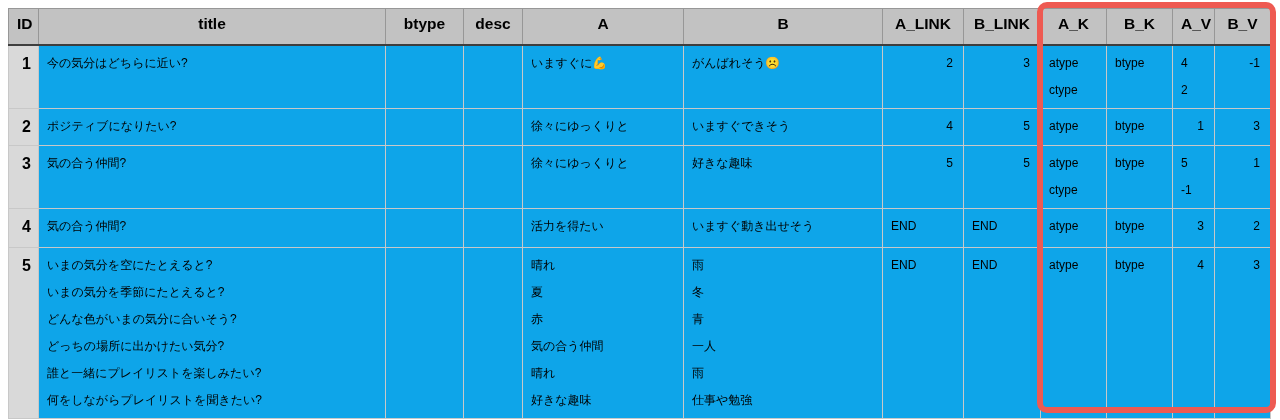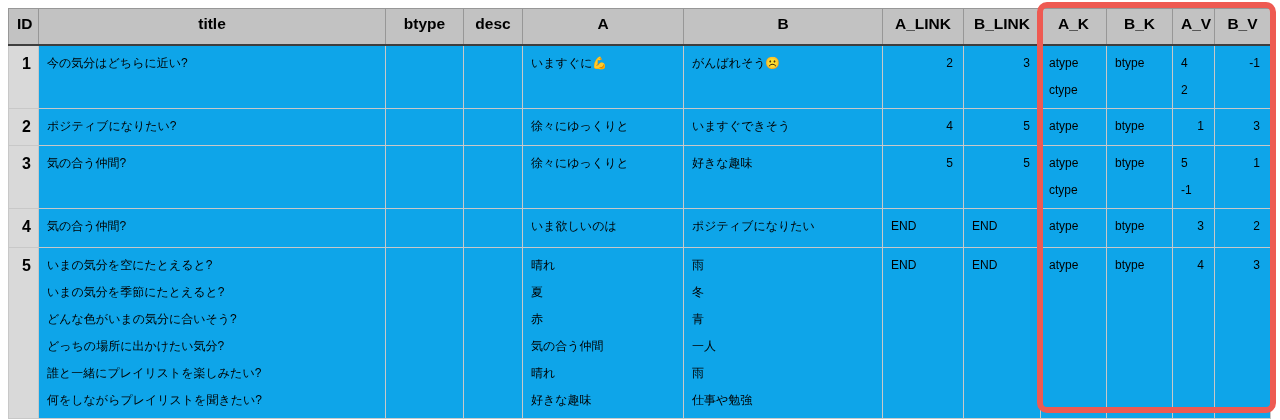--- a/index.html
+++ b/index.html
@@ -108,22 +108,22 @@
         <td>btype</td>
         <td>5
 -1</td>
         <td class="num">1</td>
       </tr>
       <tr class="r4">
         <td class="idc">4</td>
         <td>気の合う仲間?</td>
         <td></td>
         <td></td>
-        <td>いま欲しいのは</td>
-        <td>ポジティブになりたい</td>
+        <td>活力を得たい</td>
+        <td>いますぐ動き出せそう</td>
         <td>END</td>
         <td>END</td>
         <td>atype</td>
         <td>btype</td>
         <td class="num">3</td>
         <td class="num">2</td>
       </tr>
       <tr class="r5">
         <td class="idc">5</td>
         <td>いまの気分を空にたとえると?

